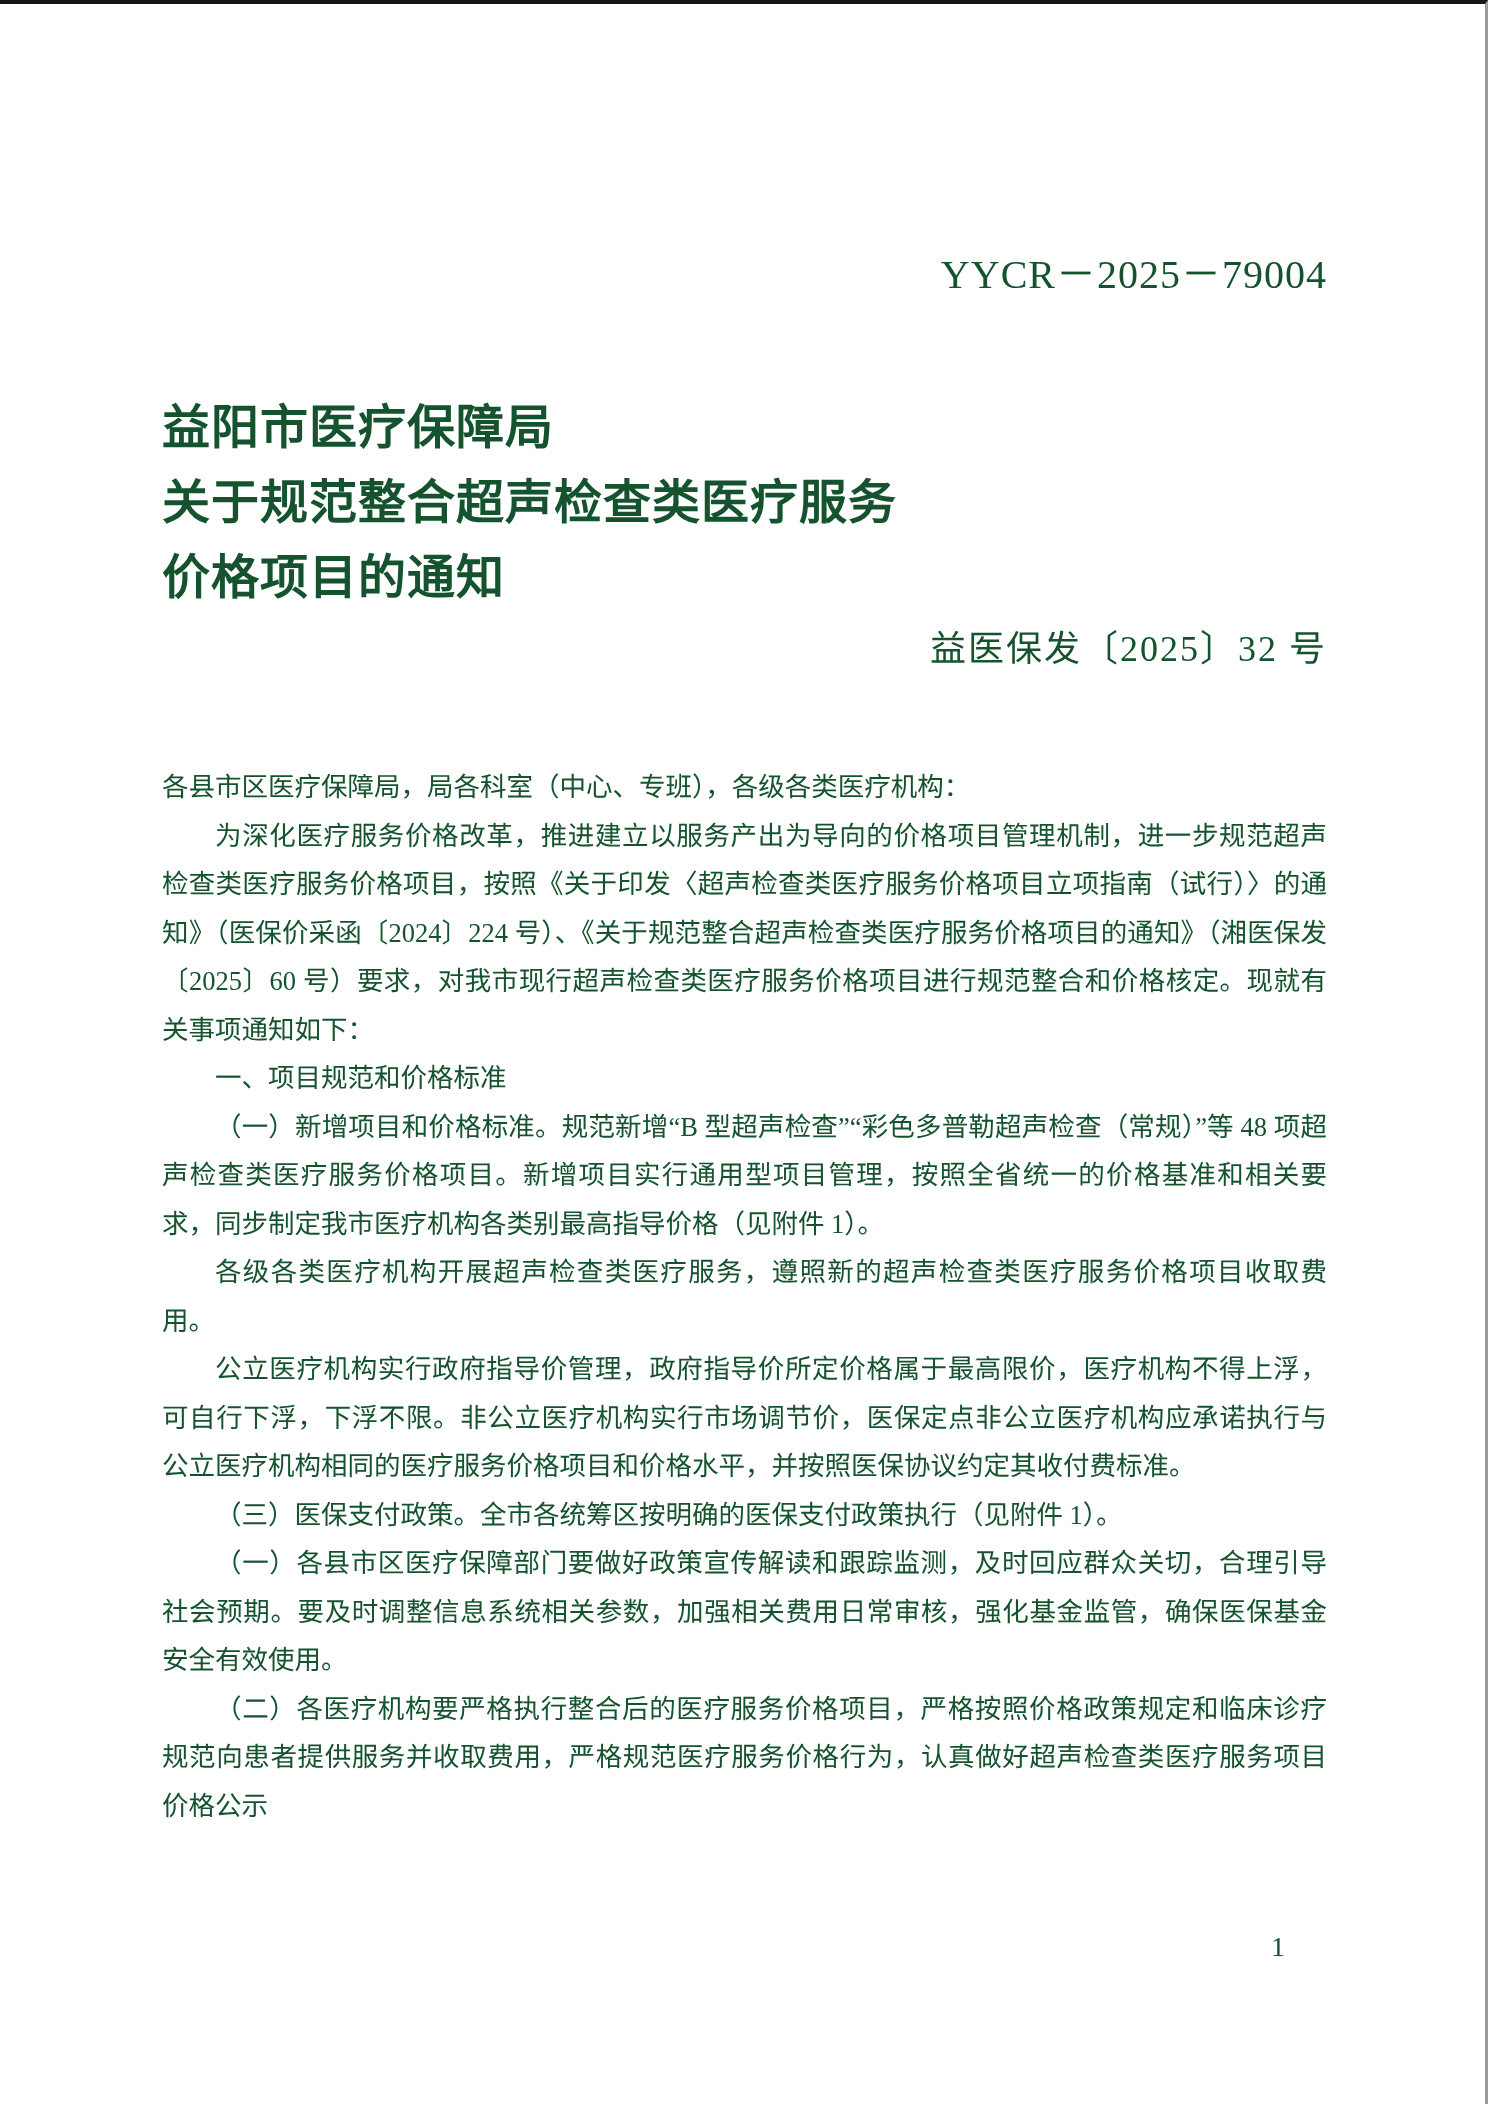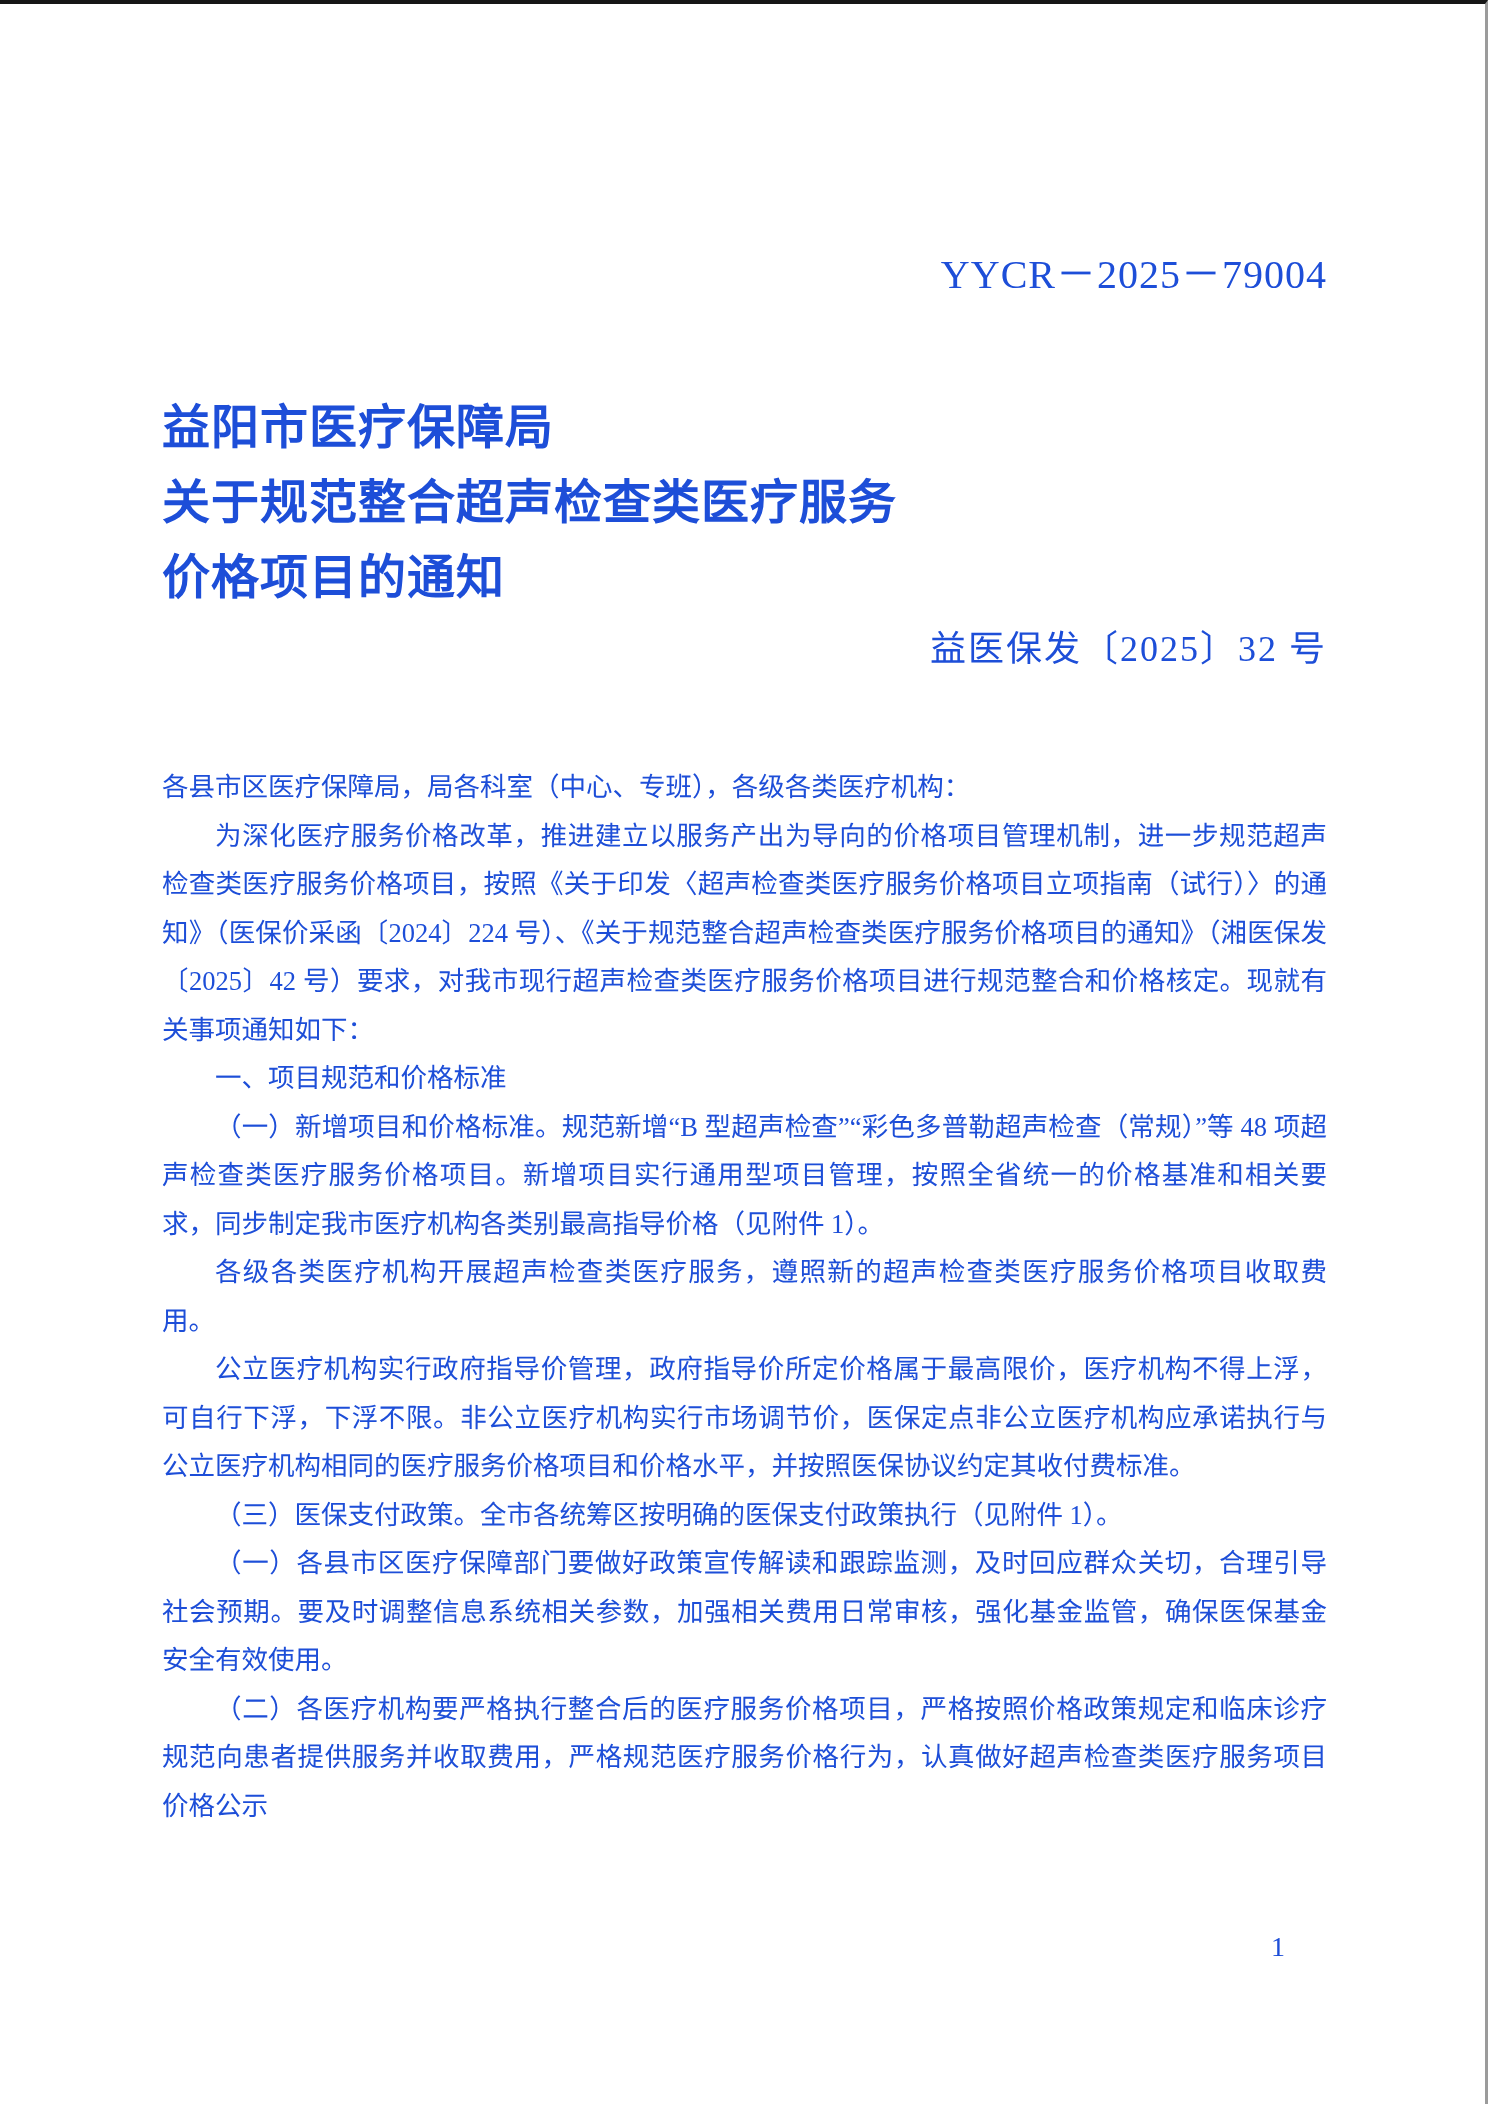--- a/index.html
+++ b/index.html
@@ -6,21 +6,21 @@
     margin: 0;
     padding: 0;
     background: #ffffff;
   }
   .page {
     position: relative;
     width: 1488px;
     height: 2104px;
     box-sizing: border-box;
     background: #ffffff;
-    color: #1d4ed8;
+    color: #14532d;
     border-top: 4px solid #161616;
     border-right: 3px solid #9b9b9b;
     padding: 248px 158px 0 162px;
     overflow: hidden;
     font-family: "Liberation Serif", "DejaVu Serif", serif;
   }
   .ref-number {
     text-align: right;
     font-family: "Liberation Serif", "DejaVu Serif", serif;
     font-size: 40px;
@@ -81,21 +81,21 @@
   <h1 class="title">
     <span class="title-line">益阳市医疗保障局</span>
     <span class="title-line">关于规范整合超声检查类医疗服务</span>
     <span class="title-line">价格项目的通知</span>
   </h1>
 
   <div class="doc-number">益医保发〔2025〕32 号</div>
 
   <div class="doc-body">
     <p class="no-indent">各县市区医疗保障局，局各科室（中心、专班），各级各类医疗机构：</p>
-    <p>为深化医疗服务价格改革，推进建立以服务产出为导向的价格项目管理机制，进一步规范超声检查类医疗服务价格项目，按照《关于印发〈超声检查类医疗服务价格项目立项指南（试行）〉的通知》（医保价采函〔2024〕224 号）、《关于规范整合超声检查类医疗服务价格项目的通知》（湘医保发〔2025〕42 号）要求，对我市现行超声检查类医疗服务价格项目进行规范整合和价格核定。现就有关事项通知如下：</p>
+    <p>为深化医疗服务价格改革，推进建立以服务产出为导向的价格项目管理机制，进一步规范超声检查类医疗服务价格项目，按照《关于印发〈超声检查类医疗服务价格项目立项指南（试行）〉的通知》（医保价采函〔2024〕224 号）、《关于规范整合超声检查类医疗服务价格项目的通知》（湘医保发〔2025〕60 号）要求，对我市现行超声检查类医疗服务价格项目进行规范整合和价格核定。现就有关事项通知如下：</p>
     <p>一、项目规范和价格标准</p>
     <p>（一）新增项目和价格标准。规范新增“B 型超声检查”“彩色多普勒超声检查（常规）”等 48 项超声检查类医疗服务价格项目。新增项目实行通用型项目管理，按照全省统一的价格基准和相关要求，同步制定我市医疗机构各类别最高指导价格（见附件 1）。</p>
     <p>各级各类医疗机构开展超声检查类医疗服务，遵照新的超声检查类医疗服务价格项目收取费用。</p>
     <p>公立医疗机构实行政府指导价管理，政府指导价所定价格属于最高限价，医疗机构不得上浮，可自行下浮，下浮不限。非公立医疗机构实行市场调节价，医保定点非公立医疗机构应承诺执行与公立医疗机构相同的医疗服务价格项目和价格水平，并按照医保协议约定其收付费标准。</p>
     <p>（三）医保支付政策。全市各统筹区按明确的医保支付政策执行（见附件 1）。</p>
     <p>（一）各县市区医疗保障部门要做好政策宣传解读和跟踪监测，及时回应群众关切，合理引导社会预期。要及时调整信息系统相关参数，加强相关费用日常审核，强化基金监管，确保医保基金安全有效使用。</p>
     <p>（二）各医疗机构要严格执行整合后的医疗服务价格项目，严格按照价格政策规定和临床诊疗规范向患者提供服务并收取费用，严格规范医疗服务价格行为，认真做好超声检查类医疗服务项目价格公示</p>
   </div>
 
   <div class="page-number">1</div>

